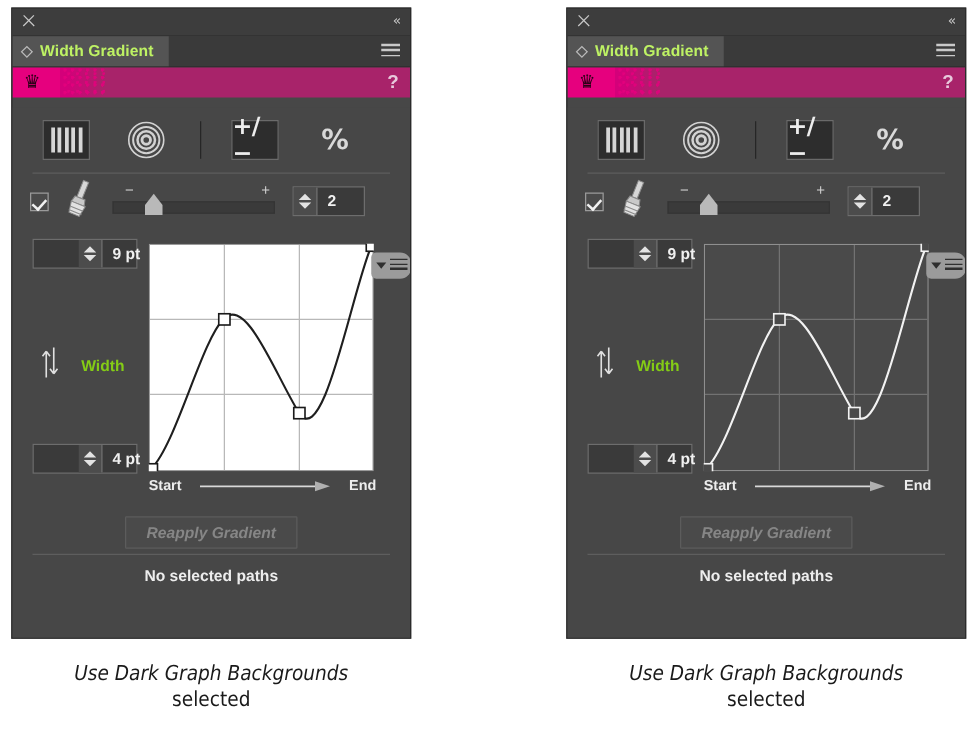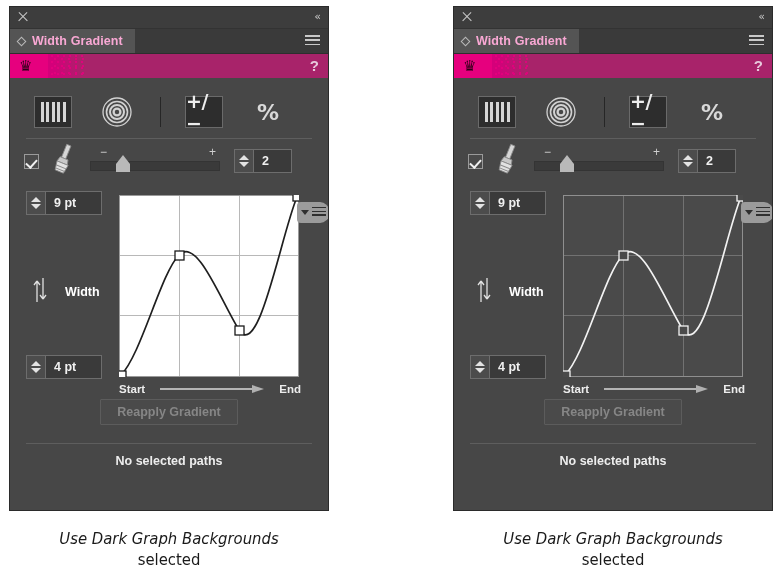--- a/index.html
+++ b/index.html
@@ -54,21 +54,21 @@
     display:flex;align-items:center;
     padding:0 12px 0 8px;
     box-sizing:border-box;
   }
   .tab .diamond{
     width:7px;height:7px;border:1.3px solid #b9b9b9;
     transform:rotate(45deg);box-sizing:border-box;margin-right:7px;
     display:inline-block;
   }
   .tab .tab-label{
-    color:#f9a8d4;font-size:12.5px;font-weight:bold;
+    color:#bef264;font-size:12.5px;font-weight:bold;
     letter-spacing:.1px;white-space:nowrap;
   }
   .hamburger{
     position:absolute;right:8px;top:6px;width:15px;height:11px;
   }
   .hamburger i{
     display:block;height:1.6px;background:#c9c9c9;margin-bottom:2.8px;
   }
 
   
@@ -164,30 +164,30 @@
     flex:0 0 auto;
   }
   .arrows .up,.arrows .dn{width:0;height:0;border-left:5px solid transparent;border-right:5px solid transparent;}
   .arrows .up{border-bottom:5px solid #e3e3e3;}
   .arrows .dn{border-top:5px solid #e3e3e3;}
   .stepper .val{
     color:#f0f0f0;font-size:12.5px;font-weight:bold;
     display:flex;align-items:center;padding:0 8px;white-space:nowrap;
   }
   .stepper.count{margin-left:14px;width:58px;}
-  .stepper.pt{width:76px;}
+  .stepper.pt{width:84px;padding-left:36px;}
 
   
   .graphzone{position:relative;height:210px;margin-top:6px;}
   .lbl-top{position:absolute;left:16px;top:2px;}
   .lbl-bot{position:absolute;left:16px;top:166px;}
   .width-lbl{
     position:absolute;left:22px;top:88px;display:flex;align-items:center;
   }
-  .width-lbl .txt{color:#ffffff;font-size:12.5px;font-weight:bold;margin-left:17px;}
+  .width-lbl .txt{color:#84cc16;font-size:12.5px;font-weight:bold;margin-left:17px;}
 
   .graphbox{
     position:absolute;left:109px;top:6px;width:180px;height:182px;
     box-sizing:border-box;
   }
   .graph-svg{display:block;}
 
   .flyout{
     position:absolute;left:287px;top:13px;width:32px;height:21px;
     background:#9b9b9b;border-radius:4px 9px 9px 4px;
@@ -196,21 +196,21 @@
   .flyout .tri{width:0;height:0;border-left:4px solid transparent;border-right:4px solid transparent;border-top:5px solid #2f2f2f;}
   .flyout .lines i{display:block;width:14px;height:1.8px;background:#2f2f2f;margin-bottom:2.2px;}
 
   .startend{
     position:absolute;left:109px;top:192px;width:182px;height:16px;
     display:flex;align-items:center;justify-content:space-between;text-align:right;
   }
   .startend .se-txt{color:#ededed;font-size:11.5px;font-weight:bold;}
 
   
-  .reapply-wrap{position:relative;height:40px;display:flex;align-items:flex-start;justify-content:center;}
+  .reapply-wrap{position:relative;height:40px;display:flex;align-items:flex-end;justify-content:center;font-style:italic;}
   .reapply{
     border:1px solid #5c5c5c;background:#4a4a4a;color:#868686;
     font-size:12.5px;font-weight:bold;
     padding:5px 16px;box-sizing:border-box;border-radius:1px;
   }
   .footer-div{height:1px;background:#5e5e5e;margin:4px 16px 0 16px;}
   .footer{
     height:34px;display:flex;align-items:center;justify-content:center;
     color:#ededed;font-size:12.5px;font-weight:bold;
   }

